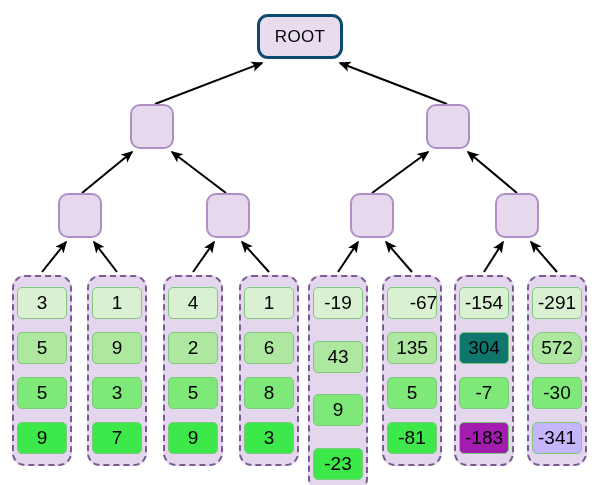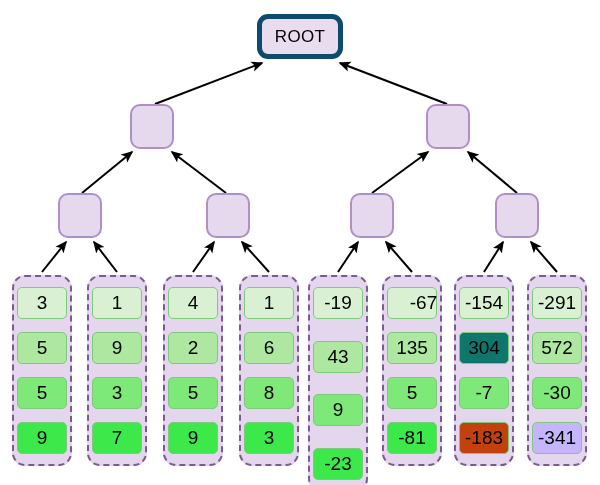--- a/index.html
+++ b/index.html
@@ -26,21 +26,21 @@
     position: absolute;
     box-sizing: border-box;
     background: #e6d9ee;
     border: 2px solid #b08fc4;
     border-radius: 10px;
     display: flex;
     align-items: center;
     justify-content: center;
   }
   .node.root {
-    border: 5px solid #0c4a6e;
+    border: 3px solid #0c4a6e;
     border-radius: 11px;
     background: #e8dcee;
   }
   .node-label {
     font-size: 17px;
     color: #000000;
     letter-spacing: 0.3px;
   }
   .leaf-column {
     position: absolute;
@@ -143,22 +143,22 @@
       <div class="leaf-column" style="left: 382px; top: 275px; width: 60px; height: 191px;">
         <div class="leaf-cell" style="background: rgb(217, 240, 211); padding-left: 23px;">-67</div>
         <div class="leaf-cell" style="background: rgb(174, 232, 160);">135</div>
         <div class="leaf-cell" style="background: rgb(126, 232, 120);">5</div>
         <div class="leaf-cell" style="background: rgb(60, 232, 74);">-81</div>
       </div>
       <div class="leaf-column" style="left: 454px; top: 275px; width: 60px; height: 191px;">
         <div class="leaf-cell" style="background: rgb(217, 240, 211);">-154</div>
         <div class="leaf-cell" style="background: #0f766e;">304</div>
         <div class="leaf-cell" style="background: rgb(126, 232, 120);">-7</div>
-        <div class="leaf-cell" style="background: #c2410c;">-183</div>
+        <div class="leaf-cell" style="background: #a21caf;">-183</div>
       </div>
       <div class="leaf-column" style="left: 527px; top: 275px; width: 60px; height: 191px;">
         <div class="leaf-cell" style="background: rgb(217, 240, 211);">-291</div>
-        <div class="leaf-cell" style="background: rgb(174, 232, 160);">572</div>
+        <div class="leaf-cell" style="background: rgb(174, 232, 160); border-radius: 11px;">572</div>
         <div class="leaf-cell" style="background: rgb(126, 232, 120);">-30</div>
         <div class="leaf-cell" style="background: #c4b5fd;">-341</div>
       </div>
     </div>
 </div>
 
 </body></html>

